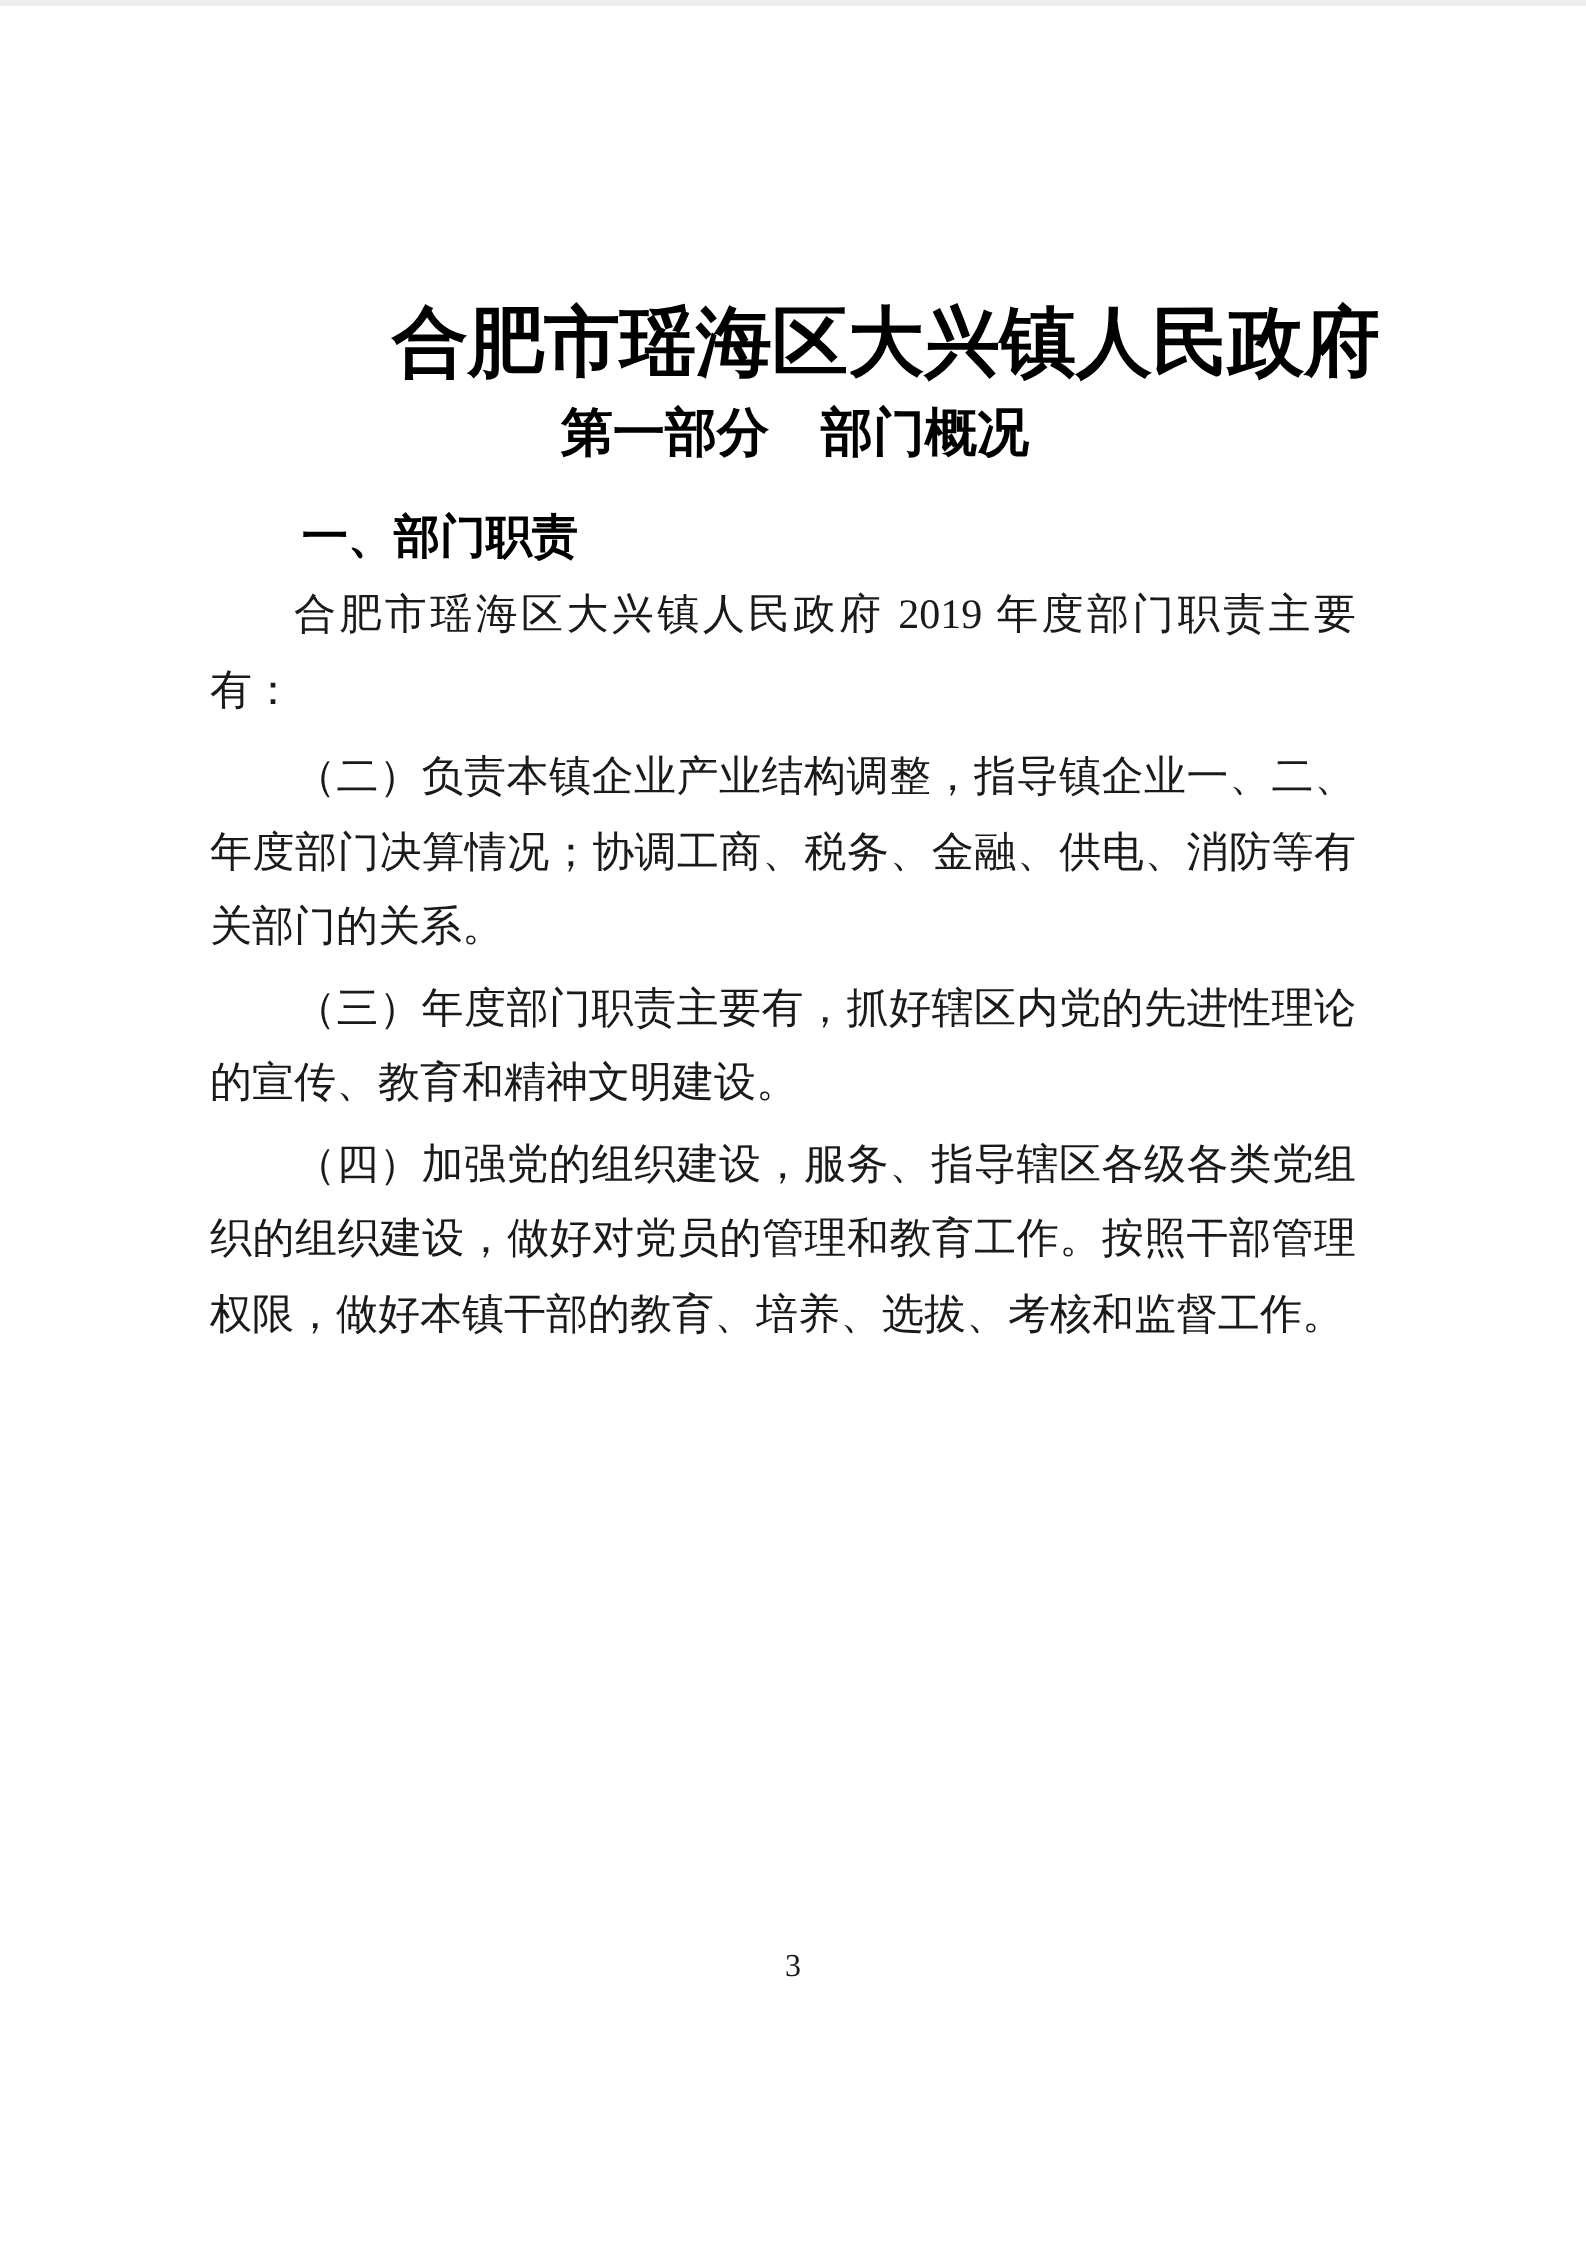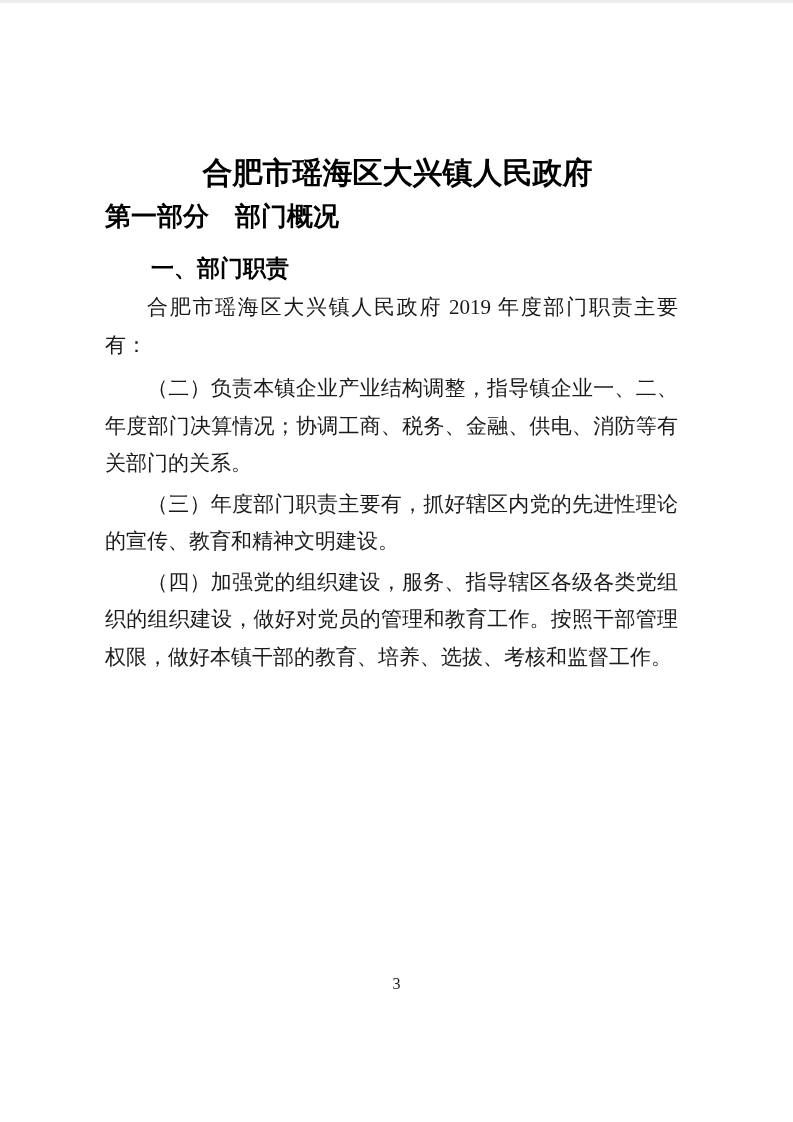--- a/index.html
+++ b/index.html
@@ -20,31 +20,32 @@
   }
   .content {
     position: absolute;
     left: 105px;
     top: 148px;
     width: 585px;
   }
   .doc-title {
     font-family: "Liberation Sans", "DejaVu Sans", sans-serif;
     font-weight: bold;
-    font-size: 30px;
+    font-size: 38px;
     line-height: 43px;
-    text-align: center;
+    text-align: right;
     color: #000000;
     white-space: nowrap;
   }
   .section-title {
     font-family: "Liberation Sans", "DejaVu Sans", sans-serif;
     font-weight: bold;
     font-size: 26px;
     line-height: 44px;
+    text-align: center;
     color: #000000;
     white-space: nowrap;
   }
   .heading {
     font-family: "Liberation Sans", "DejaVu Sans", sans-serif;
     font-weight: bold;
     font-size: 23px;
     line-height: 37px;
     margin-top: 12px;
     text-indent: 2em;

